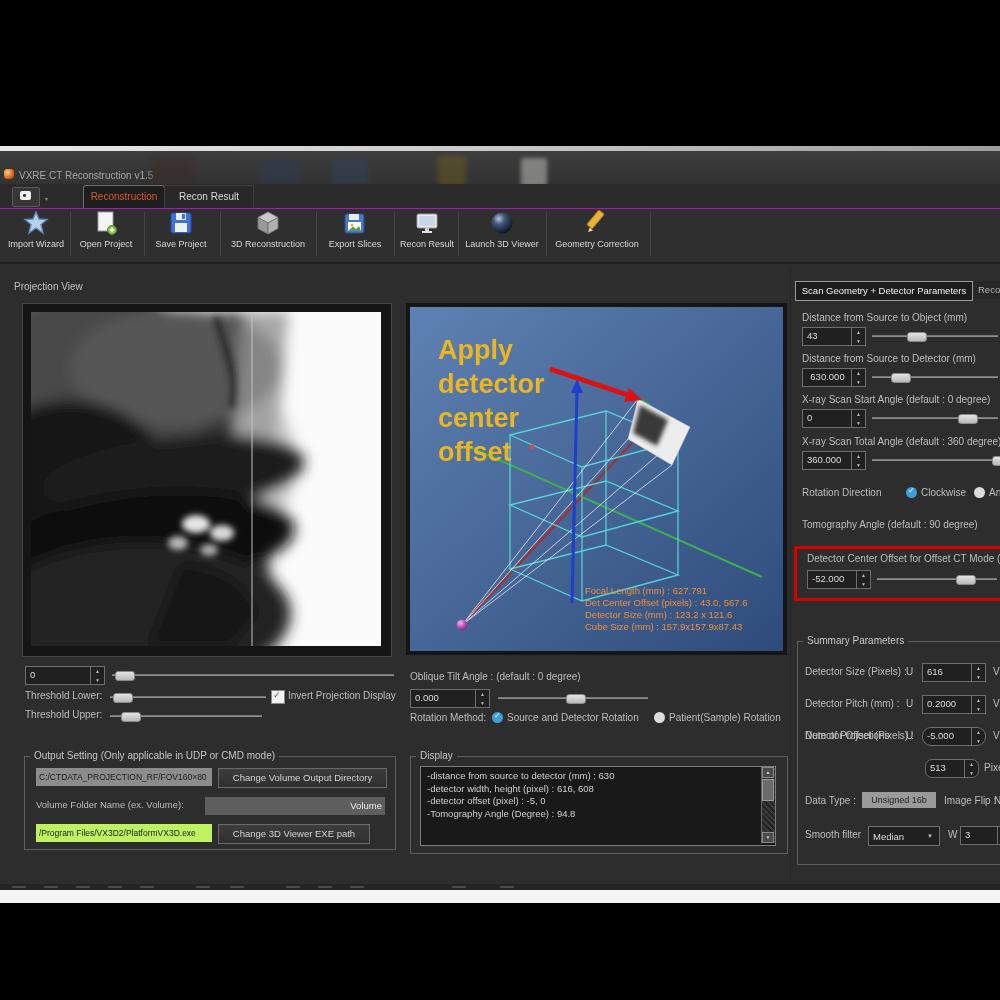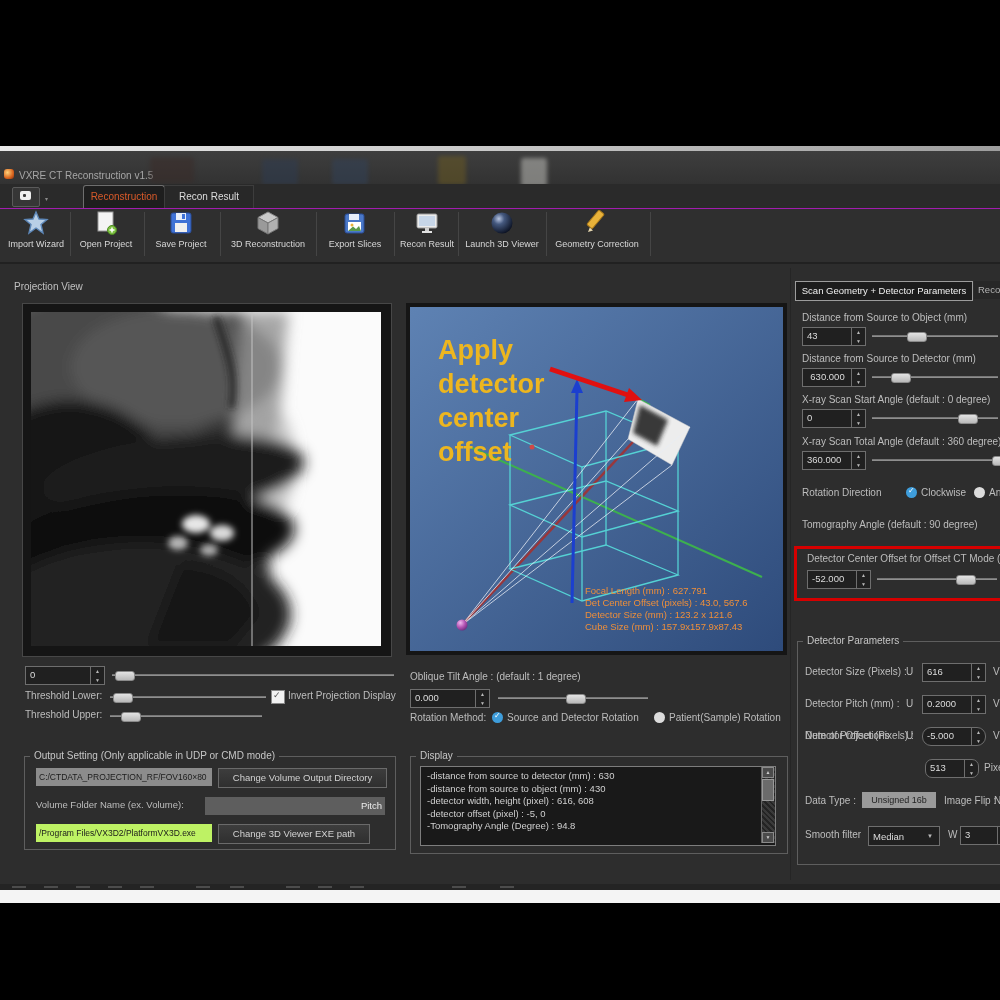--- a/index.html
+++ b/index.html
@@ -294,25 +294,25 @@
   <div class="slider" style="left:110px;top:709px;width:152px;">
     <div class="track"></div>
     <div class="handle" style="left:7%;"></div>
   </div>
 
   <div class="group" style="left:24px;top:756px;width:370px;height:92px;"></div>
   <div class="glabel" style="left:30px;top:750px;">Output Setting (Only applicable in UDP or CMD mode)</div>
   <div class="field" style="left:36px;top:768px;width:176px;background:#8c8c8c;color:#1b1b1b;">C:/CTDATA_PROJECTION_RF/FOV160×80</div>
   <div class="btn" style="left:218px;top:768px;width:167px;">Change Volume Output Directory</div>
   <div class="t t95" style="left:36px;top:799px;">Volume Folder Name (ex. Volume):</div>
-  <div class="field" style="left:205px;top:797px;width:180px;background:#5e5e5e;color:#ececec;text-align:right;font-size:9.5px;">Pitch</div>
+  <div class="field" style="left:205px;top:797px;width:180px;background:#5e5e5e;color:#ececec;text-align:right;font-size:9.5px;">Volume</div>
   <div class="field" style="left:36px;top:824px;width:176px;background:#bef264;color:#1b1b1b;">/Program Files/VX3D2/PlatformVX3D.exe</div>
   <div class="btn" style="left:218px;top:824px;width:150px;">Change 3D Viewer EXE path</div>
 
-  <div class="t" style="left:410px;top:671px;">Oblique Tilt Angle : (default : 1 degree)</div>
+  <div class="t" style="left:410px;top:671px;">Oblique Tilt Angle : (default : 0 degree)</div>
   <div class="spin" style="left:410px;top:689px;width:78px;">
     <span class="val">0.000</span>
     <span class="btns">
         <span class="sarr up"></span>
         <span class="sarr dn"></span>
       </span>
   </div>
   <div class="slider" style="left:498px;top:691px;width:150px;">
     <div class="track"></div>
     <div class="handle" style="left:45%;"></div>
@@ -320,21 +320,20 @@
   <div class="t" style="left:410px;top:712px;">Rotation Method:</div>
   <div class="radio on" style="left:492px;top:712px;"></div>
   <div class="t" style="left:507px;top:712px;">Source and Detector Rotation</div>
   <div class="radio" style="left:654px;top:712px;"></div>
   <div class="t" style="left:669px;top:712px;">Patient(Sample) Rotation</div>
 
   <div class="group" style="left:410px;top:756px;width:376px;height:96px;"></div>
   <div class="glabel" style="left:416px;top:750px;">Display</div>
   <div id="sumlist">
     <div class="line" style="padding-top:3px;">-distance from source to detector (mm) : 630</div>
-    <div class="line">-distance from source to object (mm) : 430</div>
     <div class="line">-detector width, height (pixel) : 616, 608</div>
     <div class="line">-detector offset (pixel) : -5, 0</div>
     <div class="line">-Tomography Angle (Degree) : 94.8</div>
     <div id="sumscroll">
       <div class="scrbtn" style="top:0;">▲</div>
       <div id="sumthumb"></div>
       <div class="scrbtn" style="bottom:0;">▼</div>
     </div>
   </div>
 
@@ -410,21 +409,21 @@
         <span class="sarr up"></span>
         <span class="sarr dn"></span>
       </span>
   </div>
   <div class="slider" style="left:877px;top:572px;width:120px;">
     <div class="track"></div>
     <div class="handle" style="left:66%;"></div>
   </div>
 
   <div class="group" style="left:797px;top:641px;width:210px;height:222px;"></div>
-  <div class="glabel" style="left:803px;top:635px;">Detector Parameters</div>
+  <div class="glabel" style="left:803px;top:635px;">Summary Parameters</div>
 
   <div class="t" style="left:805px;top:666px;">Detector Size (Pixels) :</div>
   <div class="t" style="left:906px;top:666px;">U</div>
   <div class="spin" style="left:922px;top:663px;width:62px;">
     <span class="val">616</span>
     <span class="btns">
         <span class="sarr up"></span>
         <span class="sarr dn"></span>
       </span>
   </div>

